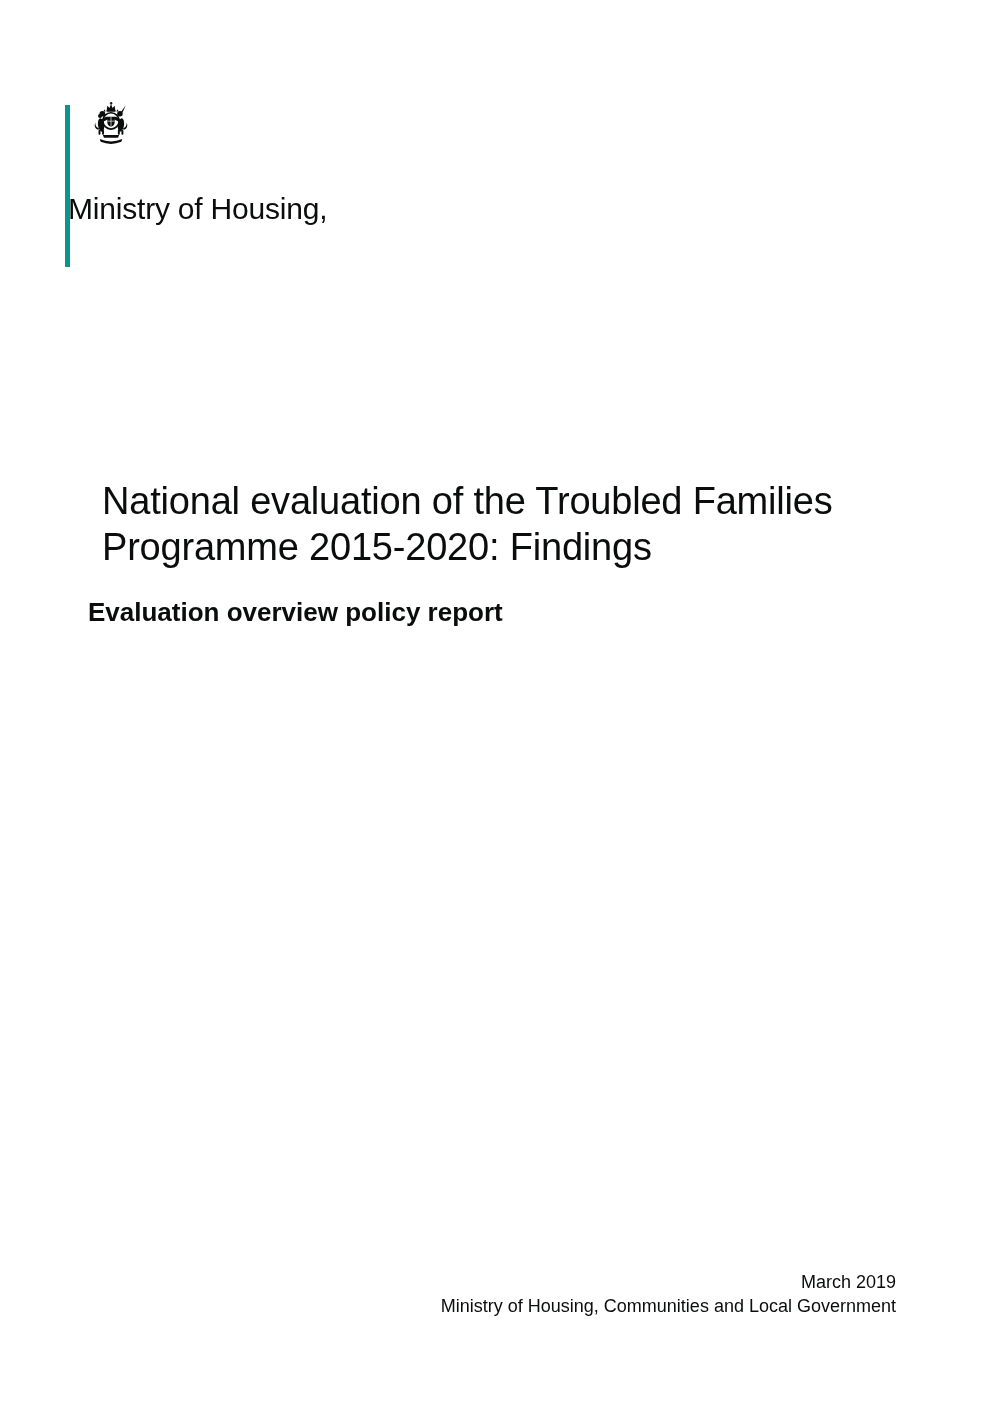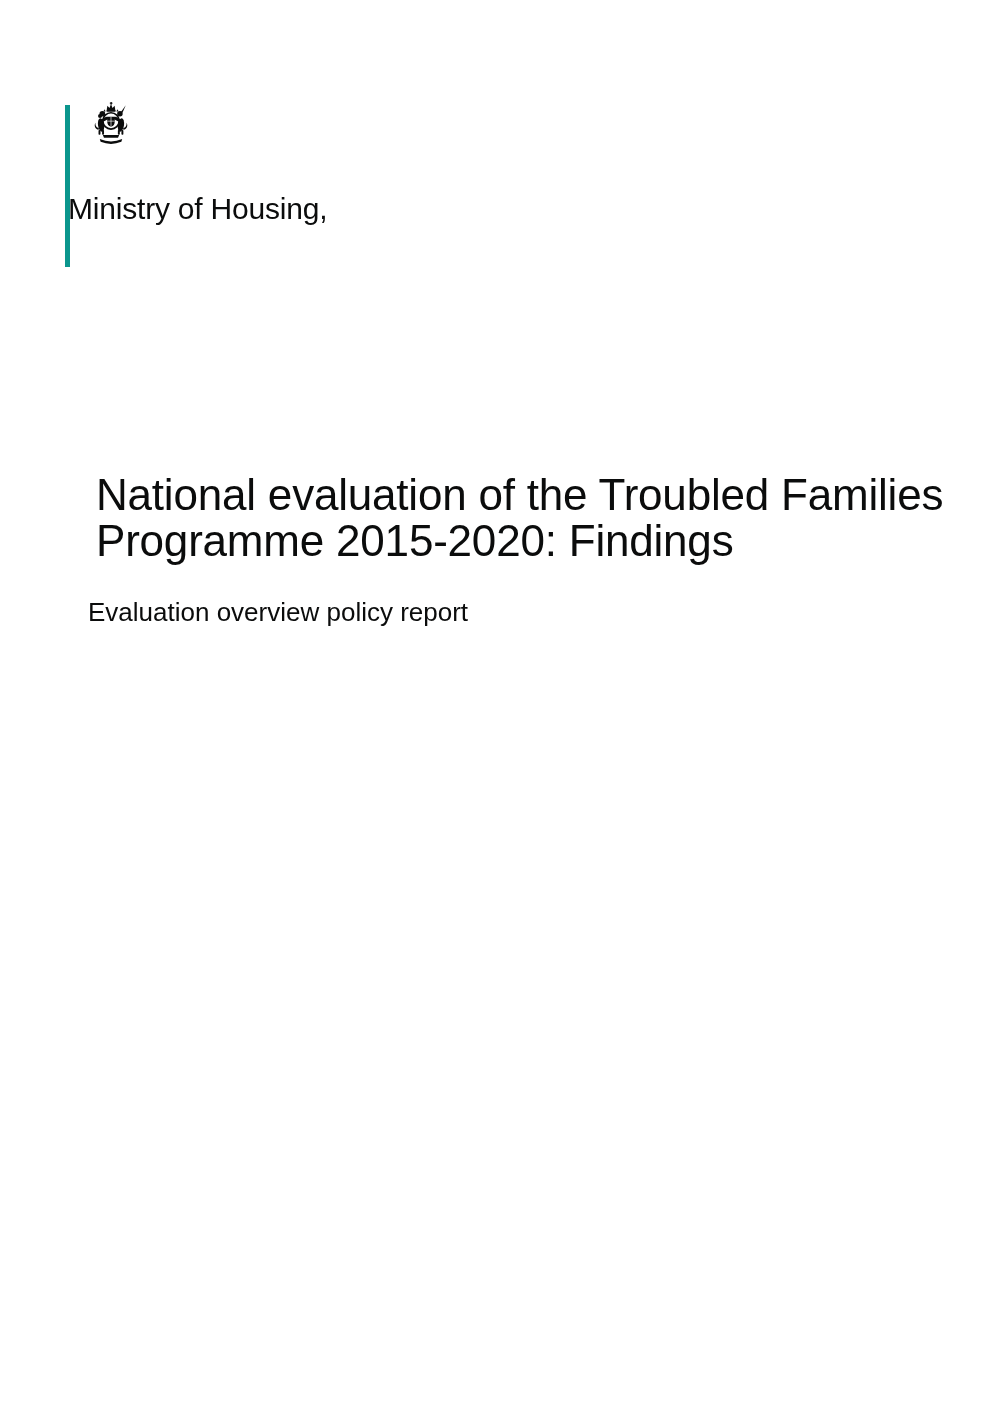--- a/index.html
+++ b/index.html
@@ -47,35 +47,35 @@
     margin-top: 32px;
   }
   .dept-name span { display: block; }
 
   
   .title {
     position: absolute;
     left: 88px;
     top: 464px;
     max-width: 860px;
-    margin: 8px;
-    font-size: 44px;
+    margin: 14px;
+    font-size: 38px;
     line-height: 46px;
     font-weight: 400;
     letter-spacing: -0.2px;
     color: #0b0c0c;
   }
   .subtitle {
     position: absolute;
     left: 88px;
     top: 596px;
     margin: 0;
     font-size: 26px;
     line-height: 32px;
-    font-weight: 400;
+    font-weight: 700;
     color: #0b0c0c;
   }
 
   
   .footer {
     position: absolute;
     right: 95px;
     top: 1270px;
     text-align: right;
     font-size: 18px;
@@ -133,15 +133,17 @@
     <div class="dept-name">
       <span>Ministry of Housing,</span>
     </div>
   </div>
 
   <h1 class="title">National evaluation of the Troubled Families Programme 2015-2020: Findings</h1>
 
   <p class="subtitle">Evaluation overview policy report</p>
 
   <div class="footer">
+    <div>March 2019</div>
+    <div>Ministry of Housing, Communities and Local Government</div>
   </div>
 
 </div>
 
 </body></html>

